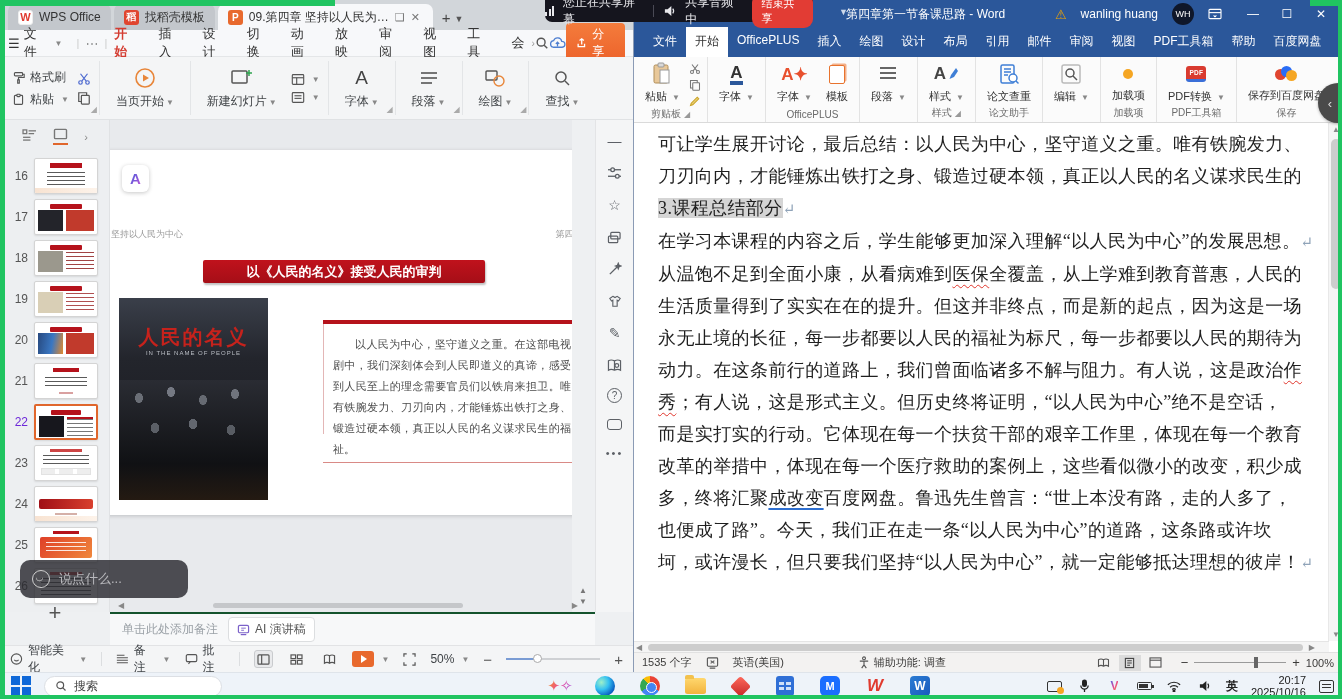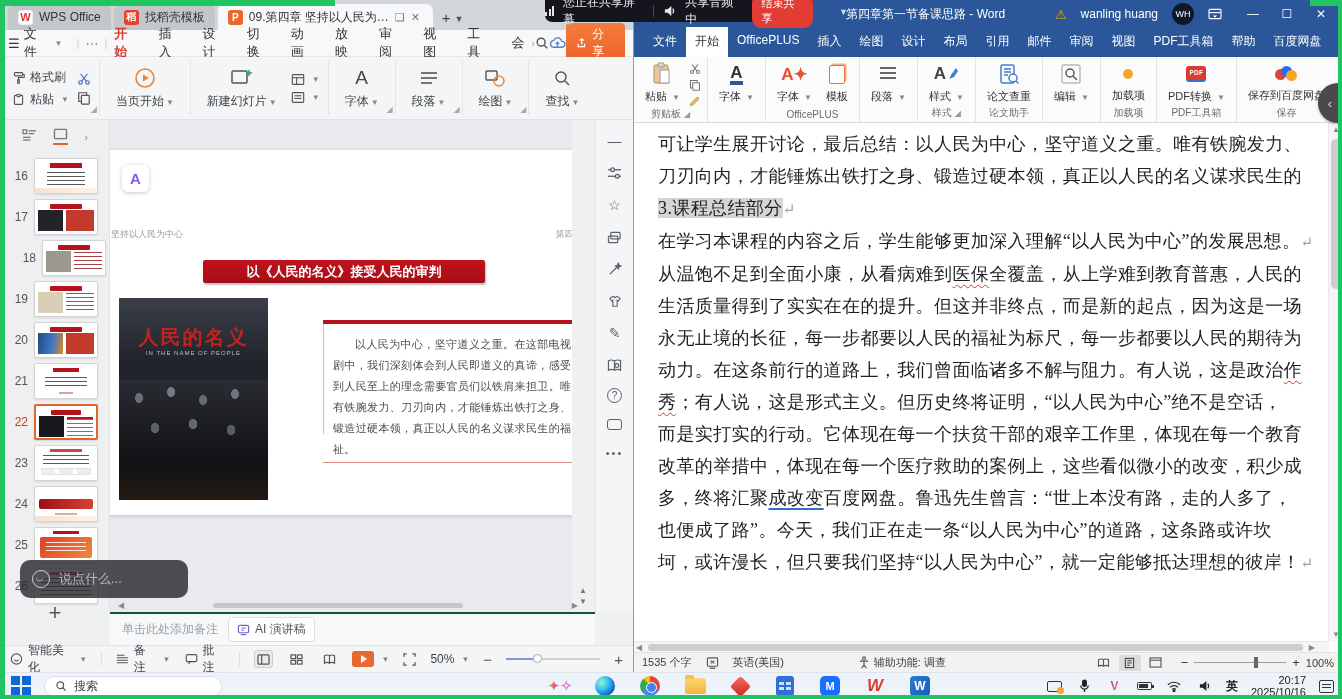--- a/index.html
+++ b/index.html
@@ -49,21 +49,21 @@
   .corner-dl { position:absolute; right:2px; bottom:1px; font-size:8px; color:#aaa; }
 
   
   .wps-body { position:absolute; left:0; top:120px; width:633px; height:492px; }
   .slidepanel { position:absolute; left:0; top:0; width:110px; height:492px; background:#edeff1; border-right:1px solid #e0e2e4; }
   .panel-views { position:absolute; left:0; top:8px; width:110px; display:flex; justify-content:center; gap:16px; align-items:center; color:#666; font-size:13px; }
   .pv-item { padding-bottom:3px; }
   .pv-item.cur { border-bottom:2px solid #e0662c; }
   .slide-slot { position:absolute; left:0; width:110px; display:flex; align-items:center; }
   .slide-slot .num { width:34px; text-align:right; padding-right:6px; font-size:12px; color:#555; }
-  .slide-slot.cur .num { color:#c2410c; }
+  .slide-slot.cur .num { color:#6d28d9; }
   .thumb { position:relative; width:64px; height:36px; background:#fff; border:1px solid #d4d4d4; border-radius:2px; overflow:hidden; box-shadow:0 1px 2px rgba(0,0,0,.10); }
   .slide-slot.cur .thumb { border:2px solid #e0662c; }
   .thumb i { position:absolute; display:block; }
   .tlines { background:repeating-linear-gradient(#5a5a5a 0 1.3px, transparent 1.3px 4px); }
   .rlines { background:repeating-linear-gradient(rgba(255,255,255,.9) 0 1.2px, transparent 1.2px 4px); }
   .ttl { left:15px; right:15px; top:4px; height:5px; background:#b5121b; border-radius:1px; }
   .v16 .a { left:12px; right:12px; top:13px; height:13px; }
   .v16 .b { left:15px; right:15px; top:4px; height:5px; background:#b5121b; }
   .v16 .c { left:0; right:0; bottom:0; height:5px; background:linear-gradient(90deg,#f8e3d2,#fdf3ea); }
   .v17 .a { left:3px; top:10px; width:25px; height:21px; background:#23242a; }
@@ -486,21 +486,21 @@
             </div>
             <div class="slide-slot" style="top: 79px;">
               <span class="num">17</span>
               <div class="thumb v17">
                 <i class="a"></i>
                 <i class="b rlines"></i>
                 <i class="c"></i>
                 <i class="ttl"></i>
               </div>
             </div>
-            <div class="slide-slot" style="top: 120px; margin-left: 8px;">
+            <div class="slide-slot" style="top: 120px;">
               <span class="num">18</span>
               <div class="thumb v18">
                 <i class="a"></i>
                 <i class="b"></i>
                 <i class="c"></i>
                 <i class="ttl"></i>
               </div>
             </div>
             <div class="slide-slot" style="top: 161px;">
               <span class="num">19</span>

